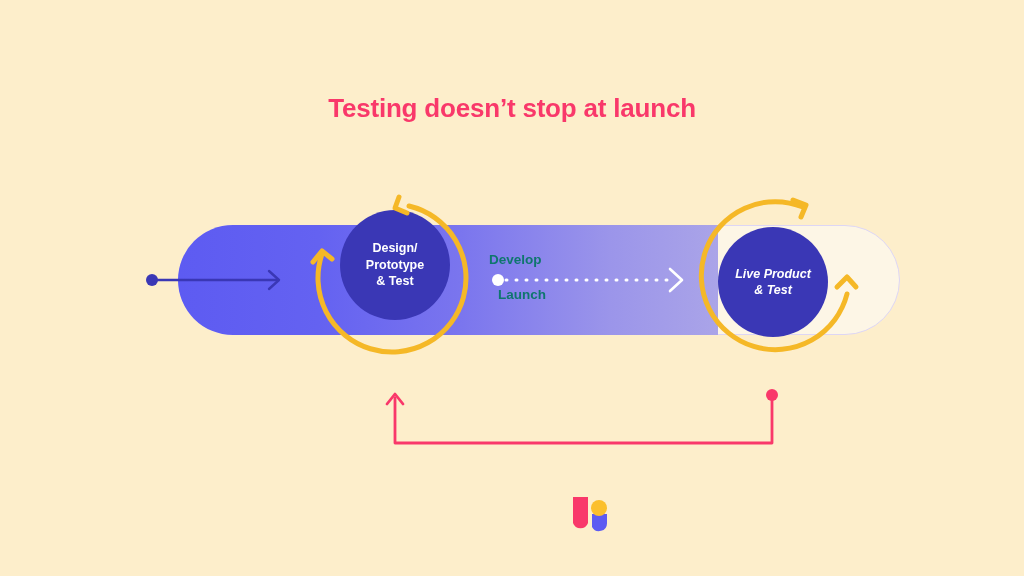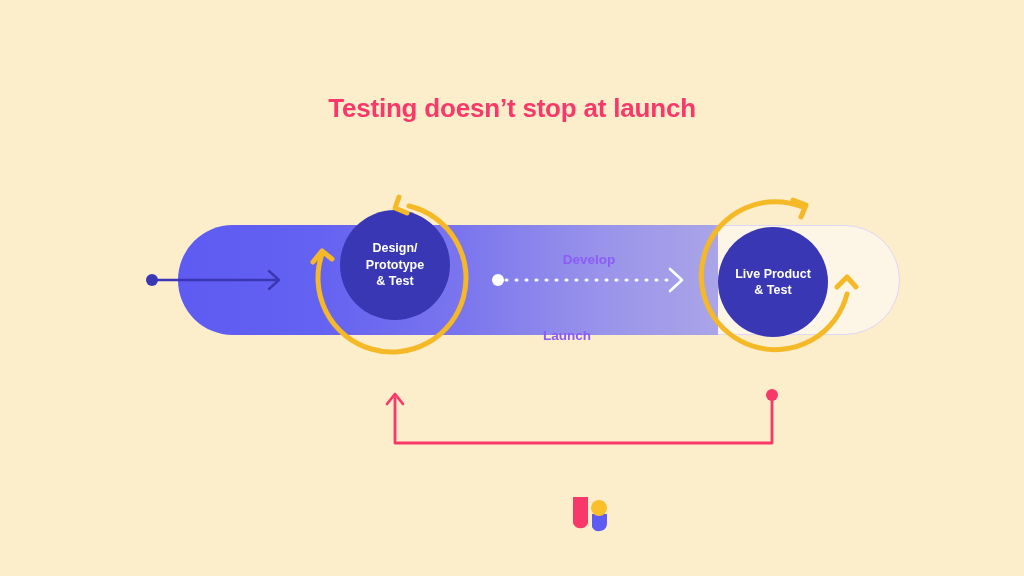--- a/index.html
+++ b/index.html
@@ -72,33 +72,34 @@
     left: 340px;
     top: 210px;
     width: 110px;
     height: 110px;
   }
   .stage-circle.right {
     left: 718px;
     top: 227px;
     width: 110px;
     height: 110px;
+    font-style: italic;
   }
 
   
   .mid-label {
     position: absolute;
     width: 200px;
-    text-align: center;
-    color: #8b5cf6;
+    text-align: left;
+    color: #0f766e;
     font-size: 13.5px;
     font-weight: bold;
   }
   .mid-label.develop { left: 489px; top: 252px; }
-  .mid-label.launch  { left: 467px; top: 287px; margin-top: 41px; }
+  .mid-label.launch  { left: 498px; top: 287px; }
 
   
   .overlay {
     position: absolute;
     left: 0;
     top: 0;
     width: 1024px;
     height: 576px;
   }
 

